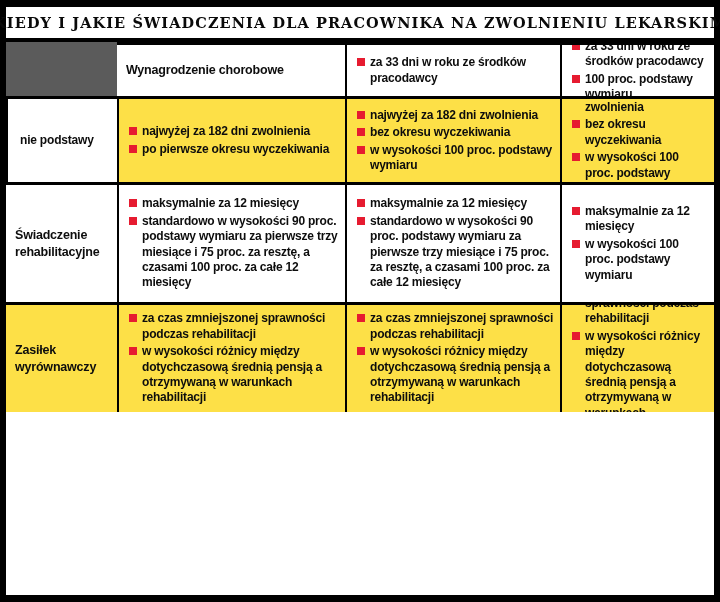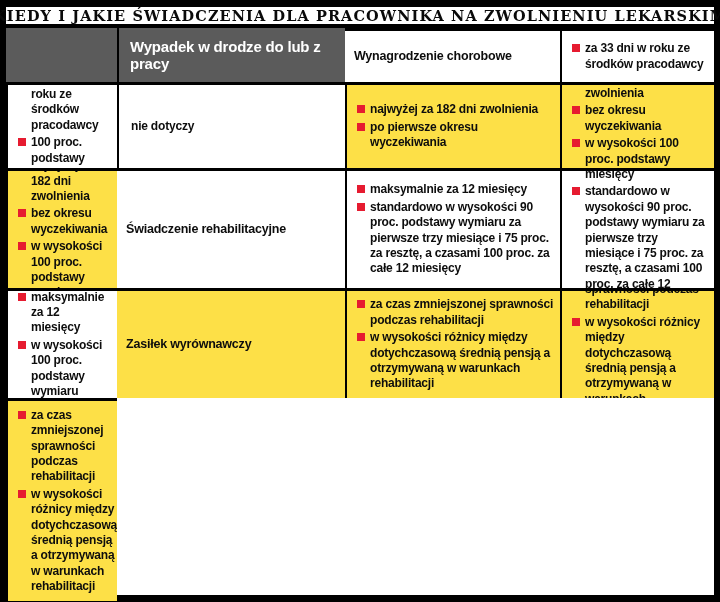--- a/index.html
+++ b/index.html
@@ -100,44 +100,41 @@
 </style>
 </head>
 <body>
 
 <div id="table-outer">
   <div id="title-bar">
     <span class="title-text">KIEDY I JAKIE ŚWIADCZENIA DLA PRACOWNIKA NA ZWOLNIENIU LEKARSKIM</span>
   </div>
   <div id="grid">
       <div class="cell c-corner"></div>
-      <div class="cell c-header vline">
-        <span>Wypadek w drodze do lub z pracy</span>
-      </div>
       <div class="cell c-label hline bg-white">
         <span>Wynagrodzenie chorobowe</span>
       </div>
       <div class="cell c-body vline hline bg-white">
         <div class="bullet-item">
           <span class="bullet-sq"></span>
           <span class="bullet-text">za 33 dni w roku ze środków pracodawcy</span>
         </div>
       </div>
       <div class="cell c-body vline hline bg-white">
         <div class="bullet-item">
           <span class="bullet-sq"></span>
           <span class="bullet-text">za 33 dni w roku ze środków pracodawcy</span>
         </div>
         <div class="bullet-item">
           <span class="bullet-sq"></span>
           <span class="bullet-text">100 proc. podstawy wymiaru</span>
         </div>
       </div>
       <div class="cell c-body vline hline bg-white">
-        <div class="plain-text">nie dotyczy</div>
+        <div class="plain-text">nie podstawy</div>
       </div>
       <div class="cell c-body vline hline bg-gray">
         <div class="bullet-item">
           <span class="bullet-sq"></span>
           <span class="bullet-text">najwyżej za 182 dni zwolnienia</span>
         </div>
         <div class="bullet-item">
           <span class="bullet-sq"></span>
           <span class="bullet-text">po pierwsze okresu wyczekiwania</span>
         </div>

